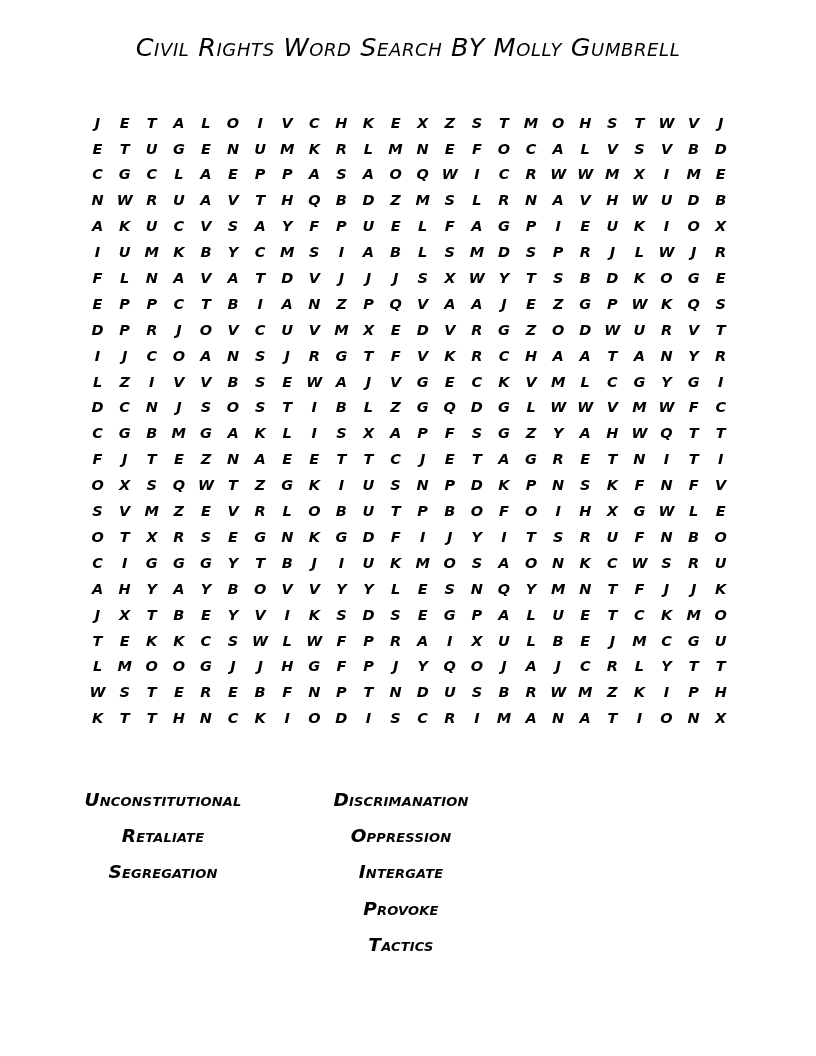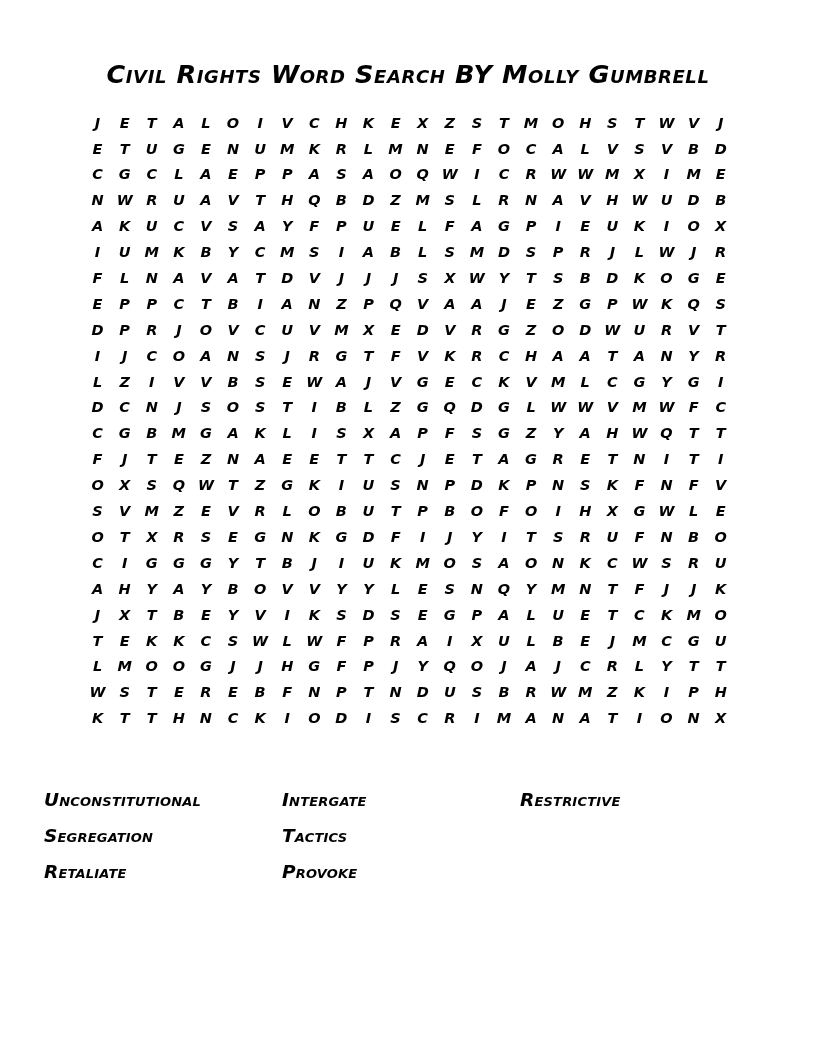--- a/index.html
+++ b/index.html
@@ -19,26 +19,26 @@
 
   #page {
     position: absolute;
     inset: 0;
     background: #ffffff;
   }
 
   
   .title {
     position: absolute;
-    top: 59px;
+    top: 32px;
     left: 0;
     width: 816px;
     text-align: center;
     font-family: "DejaVu Sans", sans-serif;
-    font-weight: bold;
+    font-weight: normal;
     font-style: italic;
     font-size: 25.5px;
     letter-spacing: 0.6px;
     color: #000000;
     white-space: nowrap;
     font-variant: small-caps;
     text-transform: capitalize;
   }
 
   
@@ -67,20 +67,21 @@
   
   .wordlist {
     position: absolute;
     top: 782px;
     left: 44px;
     width: 728px;
     display: grid;
     grid-template-columns: 238px 238px 238px;
     column-gap: 0;
     row-gap: 0;
+    text-align: center;
   }
   .wl-col {
     display: flex;
     flex-direction: column;
   }
   .word {
     font-family: "DejaVu Sans", sans-serif;
     font-weight: bold;
     font-style: italic;
     font-size: 18.5px;
@@ -674,26 +675,27 @@
       <div class="cell">T</div>
       <div class="cell">I</div>
       <div class="cell">O</div>
       <div class="cell">N</div>
       <div class="cell">X</div>
     </div>
 
   <div class="wordlist" id="word-list">
       <div class="wl-col">
         <div class="word">Unconstitutional</div>
+        <div class="word">Retaliate</div>
         <div class="word">Segregation</div>
-        <div class="word">Retaliate</div>
       </div>
       <div class="wl-col">
+        <div class="word">Discrimanation</div>
+        <div class="word">Oppression</div>
         <div class="word">Intergate</div>
+        <div class="word">Provoke</div>
         <div class="word">Tactics</div>
-        <div class="word">Provoke</div>
       </div>
       <div class="wl-col">
-        <div class="word">Restrictive</div>
       </div>
     </div>
 
 </div>
 
 </body></html>

